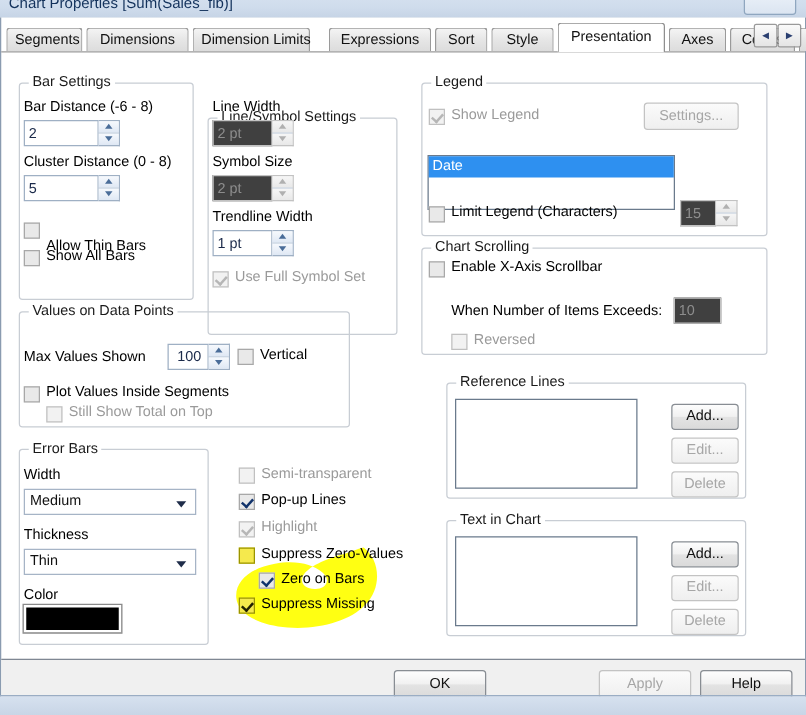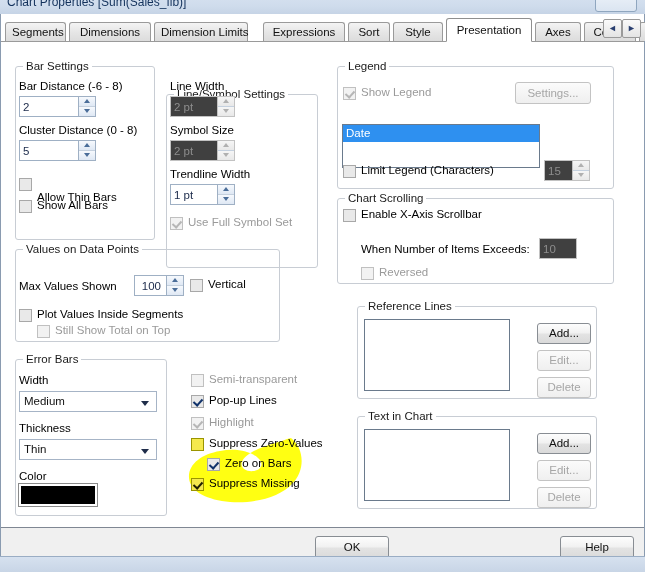--- a/index.html
+++ b/index.html
@@ -476,19 +476,20 @@
     <div class="group" style="left:356px; top:402px; width:240px; height:93px;">
       <span class="legend-cap">Text in Chart</span>
     </div>
     <div class="listbox" style="left:363px; top:415px; width:146px; height:72px;"></div>
     <div class="btn" style="left:536px; top:419px; width:54px; height:21px; line-height:19px;">Add...</div>
     <div class="btn disabled" style="left:536px; top:446px; width:54px; height:21px; line-height:19px;">Edit...</div>
     <div class="btn disabled" style="left:536px; top:473px; width:54px; height:21px; line-height:19px;">Delete</div>
 
     <div id="footer">
       <div class="btn" style="left:314px; top:8px; width:74px; height:23px; line-height:21px;">OK</div>
+      <div class="btn disabled" style="left:478px; top:8px; width:74px; height:23px; line-height:21px;">Apply</div>
       <div class="btn" style="left:559px; top:8px; width:74px; height:23px; line-height:21px;">Help</div>
     </div>
 
   </div>
 
   <div id="statusbar"></div>
 </div>
 
 </body></html>

